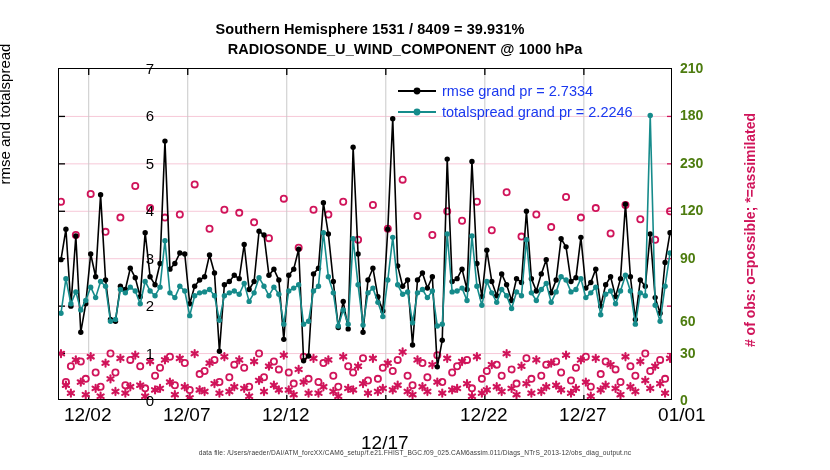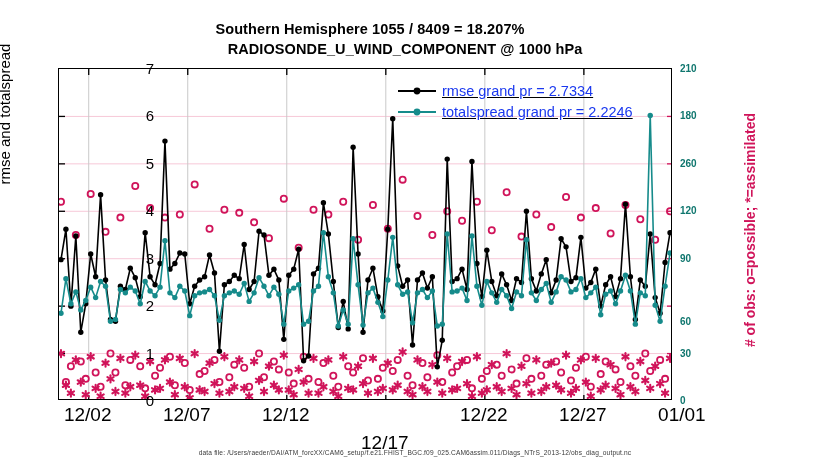--- a/index.html
+++ b/index.html
@@ -19,46 +19,46 @@
 
   
   .ylab-l{position:absolute;right:676px;text-align:right;width:60px;
           font-size:15px;color:#000;transform:translateY(-50%);}
   #ytitle-l{position:absolute;left:-4px;top:234px;width:240px;
             font-size:15px;color:#000;transform-origin:0 0;
             transform:rotate(-90deg);text-align:center;}
 
   
   .ylab-r{position:absolute;left:680px;width:44px;text-align:left;
-          font-size:10px;color:#0f766e;transform:translateY(-50%);font-weight:bold;}
+          font-size:14px;color:#4d7c0f;transform:translateY(-50%);font-weight:bold;}
   #ytitle-r{position:absolute;left:742px;top:398px;width:336px;
             font-size:14px;color:#d0145a;font-weight:bold;transform-origin:0 0;
             transform:rotate(-90deg);text-align:center;}
 
   
   .xlab{position:absolute;top:404px;width:80px;text-align:center;
         font-size:19px;color:#000;}
   #xtitle{position:absolute;left:58px;top:428px;width:614px;text-align:center;
           font-size:14.5px;color:#000;}
 
   
   #legend{position:absolute;left:396px;top:80px;}
-  .lgrow{display:flex;align-items:center;height:21px;text-decoration:underline;}
+  .lgrow{display:flex;align-items:center;height:21px;}
   .lgtxt{font-size:14.5px;color:#1a38ef;margin-left:4px;white-space:nowrap;}
   .lgsym{width:42px;height:14px;display:block;}
 
   #datafile{position:absolute;left:0;top:449px;width:830px;text-align:center;
             font-size:6.6px;color:#3a3a3a;letter-spacing:.15px;}
 </style>
 </head>
 <body>
 
 <div id="root">
 
-  <div class="ttl" id="title1">Southern Hemisphere 1055 / 8409 = 18.207%</div>
+  <div class="ttl" id="title1">Southern Hemisphere 1531 / 8409 = 39.931%</div>
   <div class="ttl" id="title2">RADIOSONDE_U_WIND_COMPONENT @ 1000 hPa</div>
 
   <div id="ytitle-l">rmse and totalspread</div>
   <div id="ytitle-r"># of obs: o=possible; *=assimilated</div>
 
   <div id="plotbox">
     <div id="plotclip">
       <svg class="layer" id="grid" viewBox="0 0 614 332" preserveAspectRatio="none">
           <line x1="0" x2="614" y1="284.57142857142856" y2="284.57142857142856" stroke="#f7c8d8" stroke-width="1"></line>
           <line x1="0" x2="614" y1="237.14285714285717" y2="237.14285714285717" stroke="#f7c8d8" stroke-width="1"></line>
@@ -1108,21 +1108,21 @@
       <div class="ylab-l" style="top: 162.857px;">5</div>
       <div class="ylab-l" style="top: 115.429px;">6</div>
       <div class="ylab-l" style="top: 68px;">7</div>
     </div>
   <div id="ticks-right">
       <div class="ylab-r" style="top: 400px;">0</div>
       <div class="ylab-r" style="top: 352.571px;">30</div>
       <div class="ylab-r" style="top: 297px; margin-top: 24px;">60</div>
       <div class="ylab-r" style="top: 257.714px;">90</div>
       <div class="ylab-r" style="top: 210.286px;">120</div>
-      <div class="ylab-r" style="top: 162.857px;">260</div>
+      <div class="ylab-r" style="top: 162.857px;">230</div>
       <div class="ylab-r" style="top: 115.429px;">180</div>
       <div class="ylab-r" style="top: 68px;">210</div>
     </div>
   <div id="ticks-bottom">
       <div class="xlab" style="left: 47.7097px;">12/02</div>
       <div class="xlab" style="left: 146.742px;">12/07</div>
       <div class="xlab" style="left: 245.774px;">12/12</div>
       <div class="xlab" style="left: 344.806px; margin-top: 28px;">12/17</div>
       <div class="xlab" style="left: 443.839px;">12/22</div>
       <div class="xlab" style="left: 542.871px;">12/27</div>

